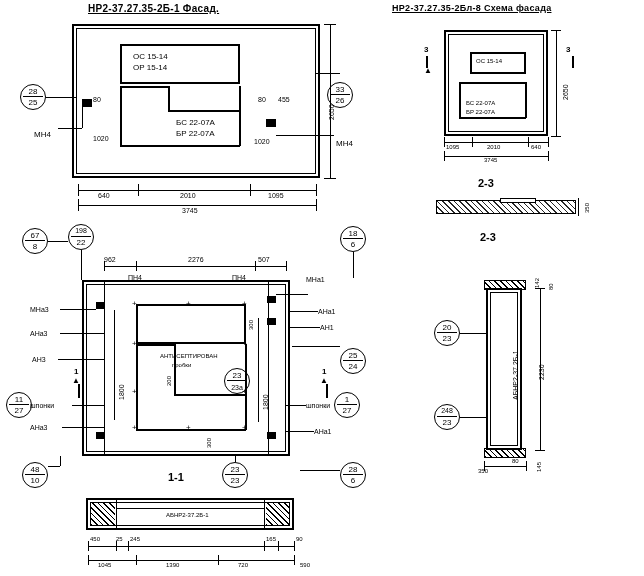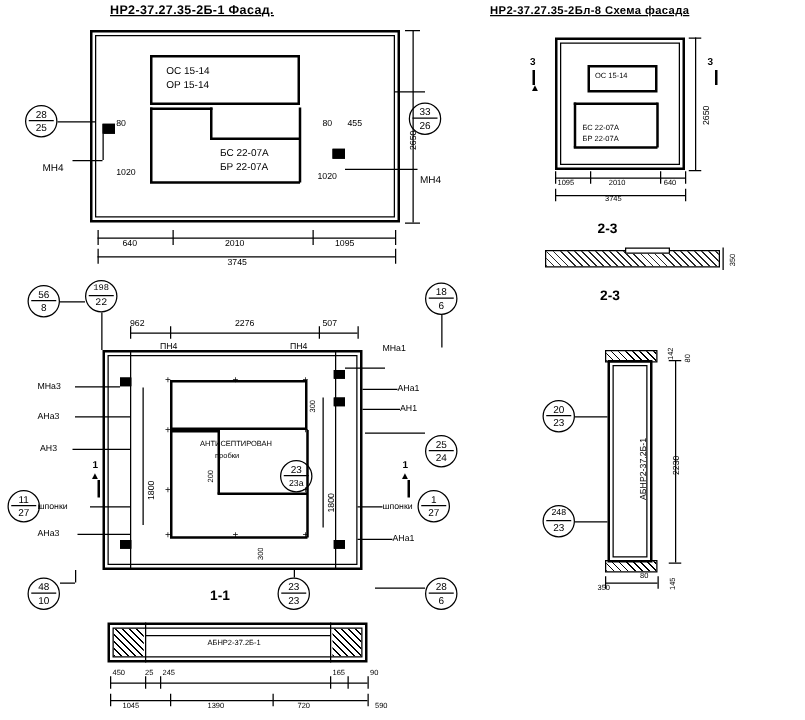--- a/index.html
+++ b/index.html
@@ -220,25 +220,25 @@
   <div class="ln h" style="left:286px;top:431px;width:28px;"></div>
 
   <div class="t" style="left:74px;top:368px;font-weight:bold;">1</div>
   <div class="arrw" style="left:72px;top:376px;">▲</div>
   <div class="ln v2" style="left:78px;top:384px;height:14px;"></div>
   <div class="t" style="left:322px;top:368px;font-weight:bold;">1</div>
   <div class="arrw" style="left:320px;top:376px;">▲</div>
   <div class="ln v2" style="left:326px;top:384px;height:14px;"></div>
 
   <div class="bub" style="left:22px;top:228px;">
-    <div class="a">56</div>
+    <div class="a">67</div>
       <div class="mid"></div>
     <div class="b">8</div>
   </div>
-  <div class="bub" style="left:68px;top:224px;font-family:Liberation Mono, monospace;">
+  <div class="bub" style="left:68px;top:224px;">
     <div class="a" style="font-size:7px;">198</div>
       <div class="mid"></div>
     <div class="b">22</div>
   </div>
   <div class="ln h" style="left:48px;top:241px;width:20px;"></div>
   <div class="ln v" style="left:81px;top:250px;height:30px;"></div>
 
   <div class="bub" style="left:340px;top:226px;">
     <div class="a">18</div>
       <div class="mid"></div>

